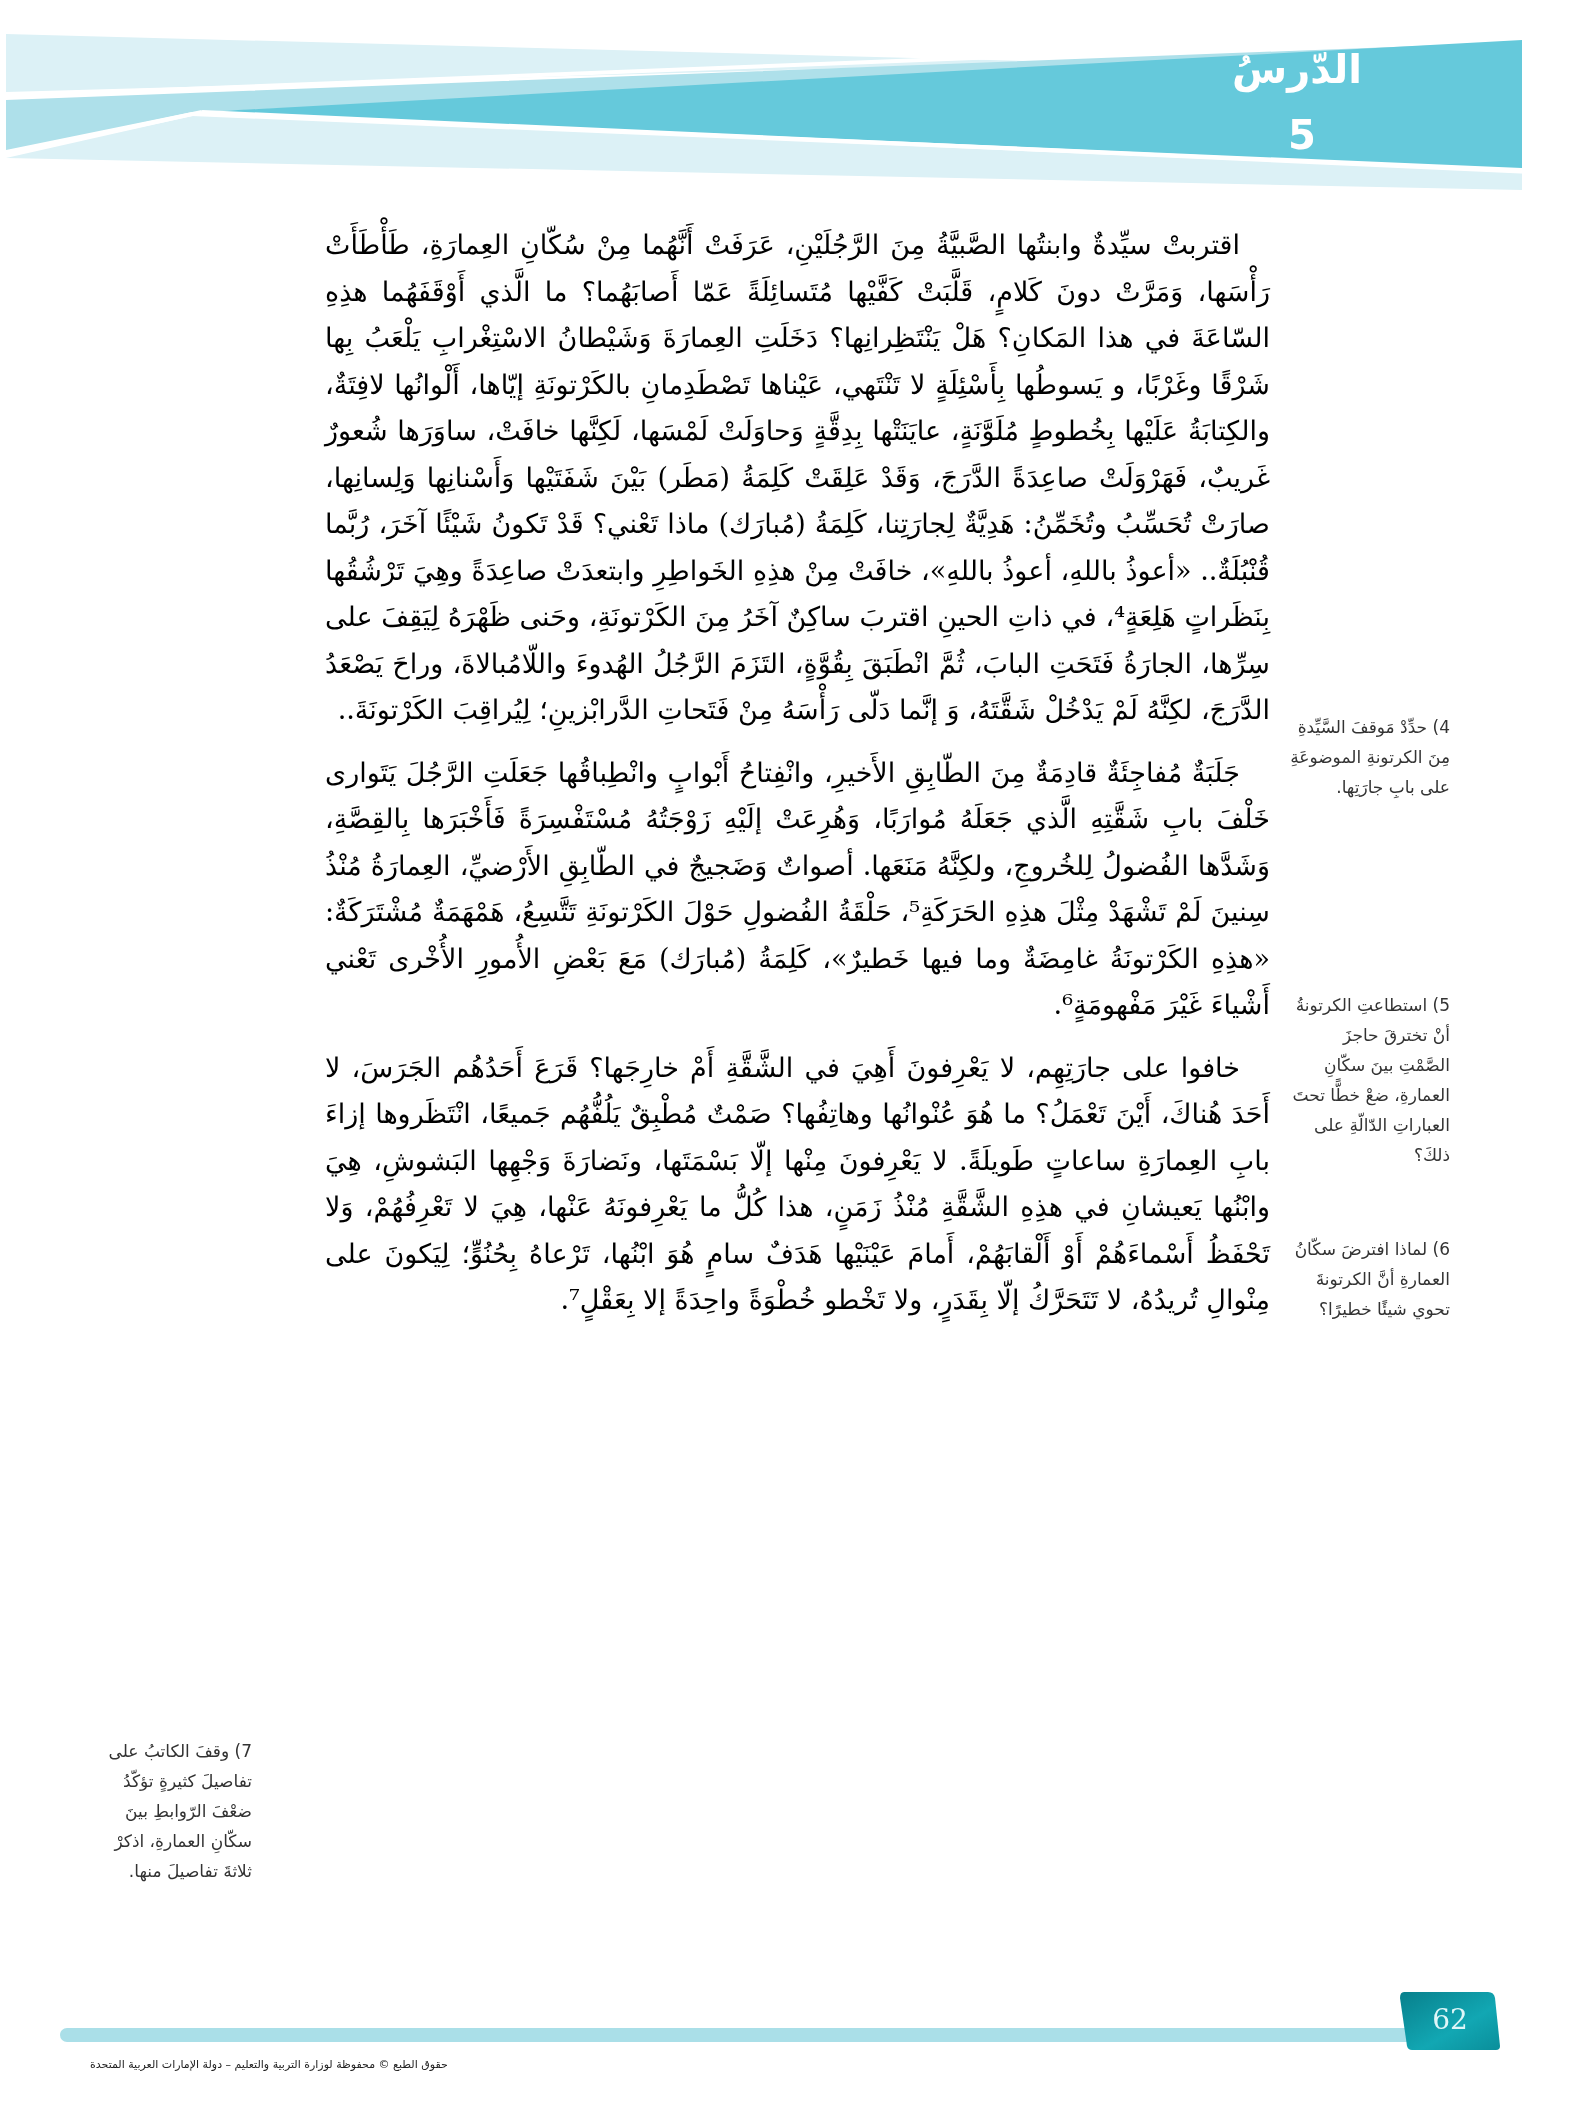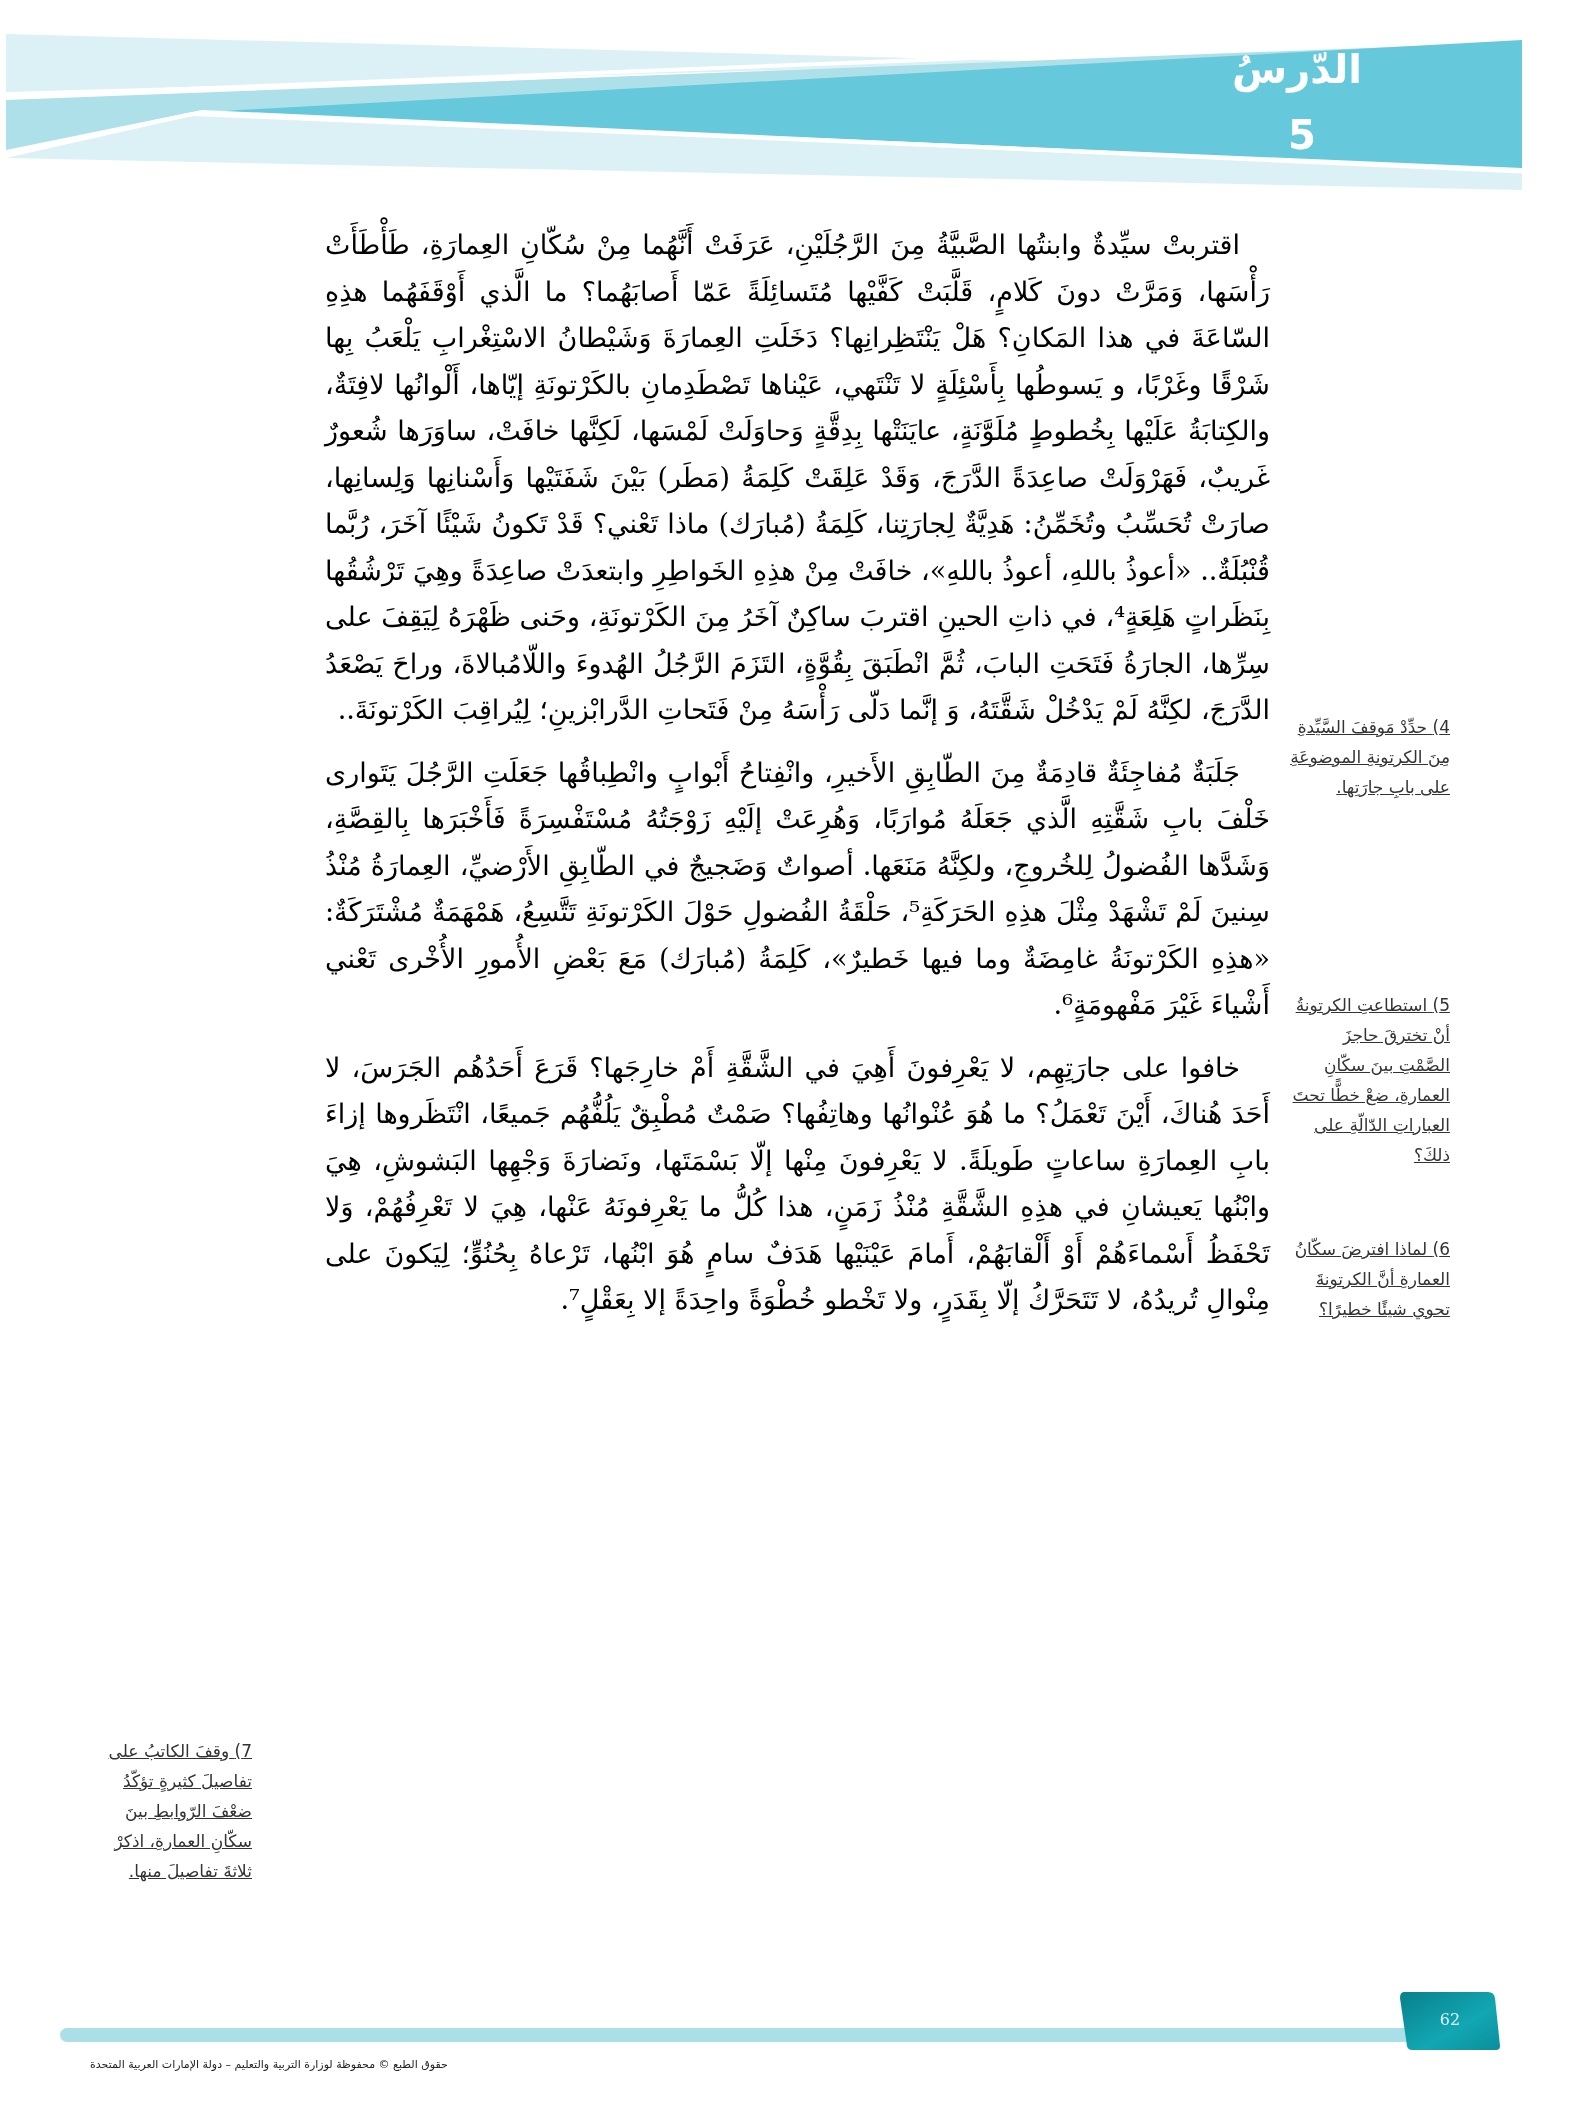--- a/index.html
+++ b/index.html
@@ -15,32 +15,32 @@
                    color: #ffffff; font-family: "DejaVu Sans", sans-serif; font-weight: bold;
                    font-size: 40px; line-height: 50px; }
 
   .main-text { position: absolute; left: 325px; top: 222px; width: 945px; direction: rtl;
                font-family: "DejaVu Serif", serif; font-size: 27px; line-height: 46.5px;
                text-align: justify; color: #000000; }
   .para { margin: 0; text-indent: 30px; }
   .para + .para { margin-top: 16px; }
 
   .note { position: absolute; direction: rtl; font-family: "DejaVu Sans", sans-serif;
-          font-size: 17px; line-height: 30px; color: #333; text-align: right; text-decoration: underline; }
+          font-size: 17px; line-height: 30px; color: #333; text-align: right; }
   .note-4 { left: 1290px; top: 712px; width: 160px; }
   .note-5 { left: 1290px; top: 990px; width: 160px; }
   .note-6 { left: 1290px; top: 1234px; width: 160px; }
   .note-7 { left: 92px;  top: 1736px; width: 160px; }
 
   .footer-bar { position: absolute; left: 60px; top: 2028px; width: 1402px; height: 14px;
                 background: #aadfe8; border-radius: 7px; }
   .page-badge { position: absolute; left: 1398px; top: 1988px; width: 104px; height: 64px; }
   .page-badge svg { position: absolute; left: 0; top: 0; }
   .page-number { position: absolute; left: 1398px; top: 2000px; width: 104px; text-align: center;
-                 color: #dff6f8; font-family: "DejaVu Serif", serif; font-size: 16px; line-height: 40px; }
+                 color: #dff6f8; font-family: "DejaVu Serif", serif; font-size: 28px; line-height: 40px; }
   .copyright { position: absolute; left: 90px; top: 2058px; direction: rtl;
                font-family: "DejaVu Sans", sans-serif; font-size: 11px; color: #222; white-space: nowrap; text-align: center; }
 </style>
 </head>
 <body>
 
 <div class="banner">
   <svg width="1572" height="220" viewBox="0 0 1572 220">
     <polygon points="4,34 1060,62 4,92" fill="#dcf1f6"></polygon>
     <polygon points="4,100 1520,42 1520,60 190,112 4,150" fill="#aee0ea"></polygon>

